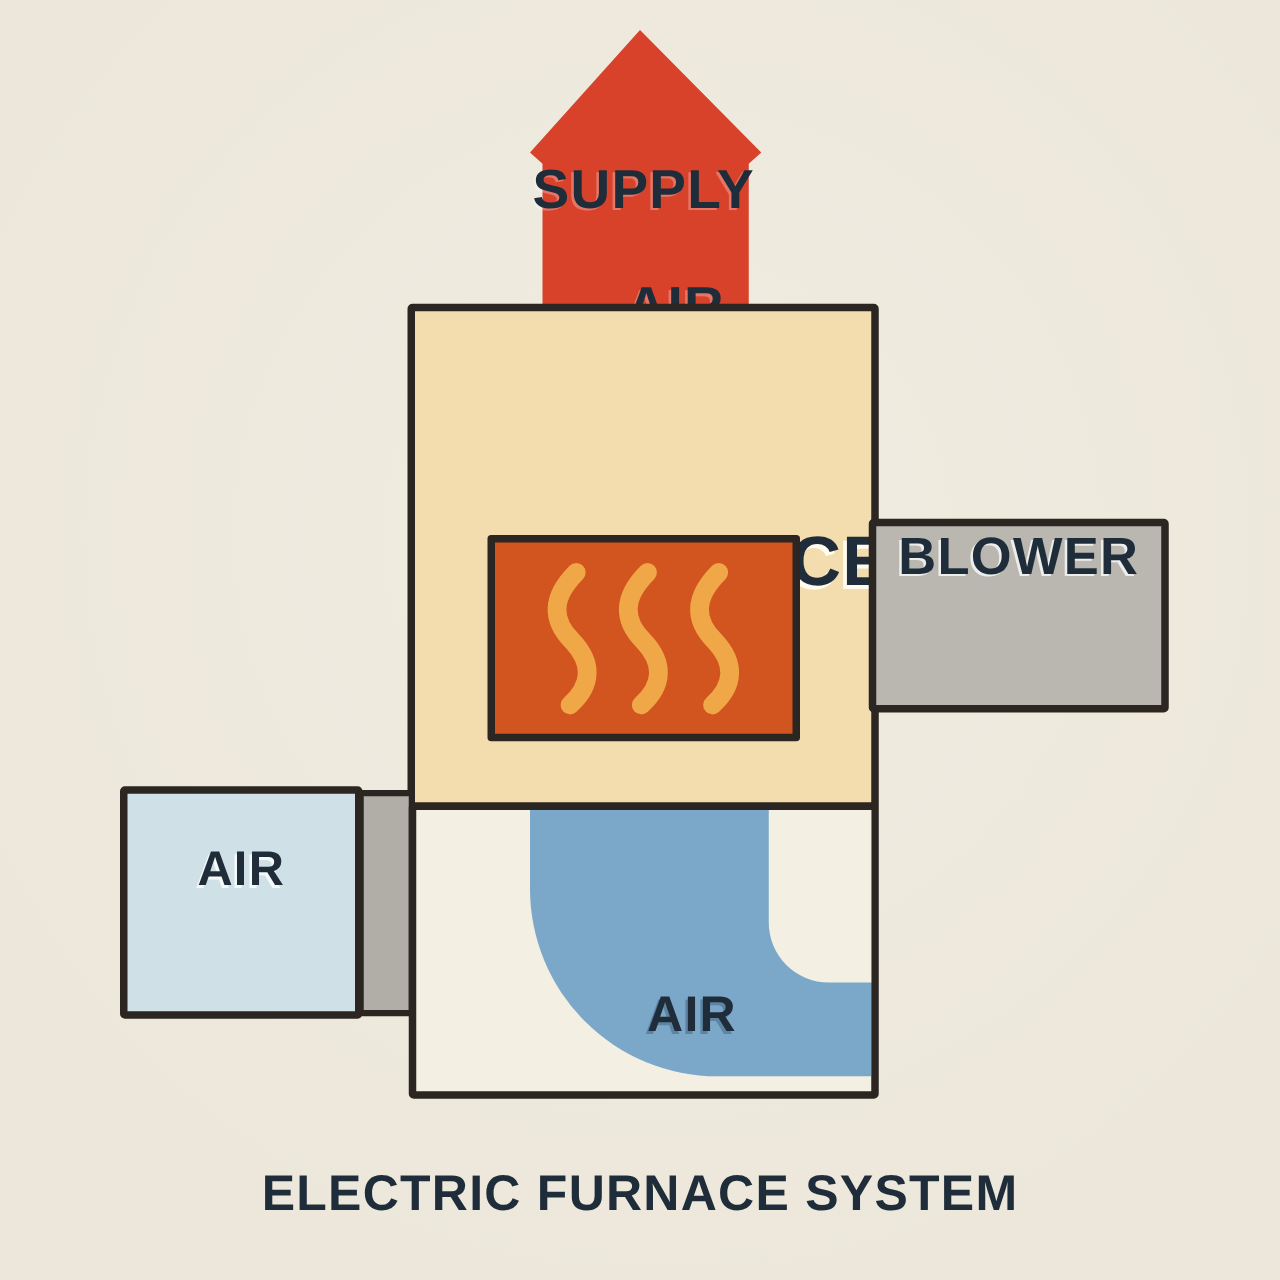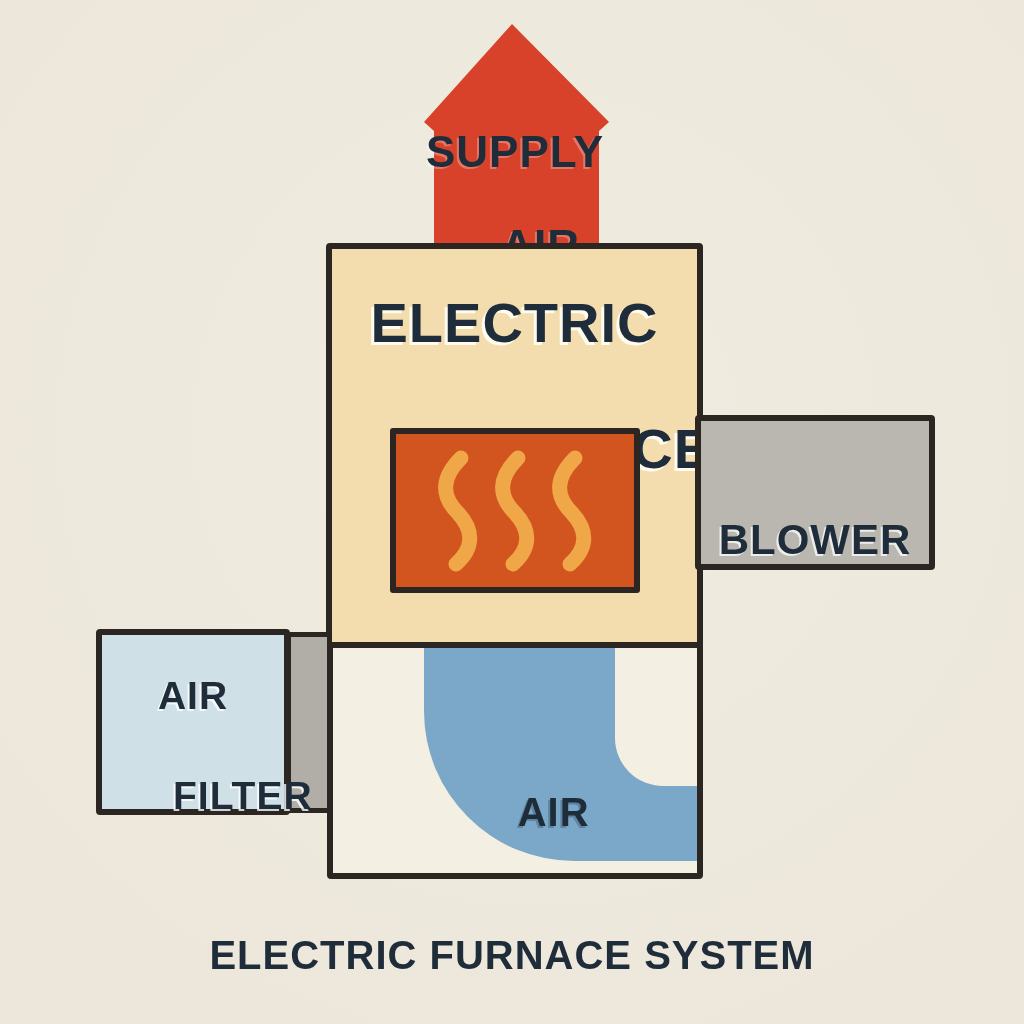--- a/index.html
+++ b/index.html
@@ -53,21 +53,21 @@
     border-radius: 3px;
     position: absolute;
     box-sizing: border-box;
   }
   #coil-svg { position: absolute; left: 0; top: 0; width: 238px; height: 153px; }
 
   
   #blower-box {
     left: 695px; top: 415px; width: 240px; height: 155px;
     background: var(--gray); z-index: 3;
-    display: flex; align-items: flex-end; justify-content: center;
+    display: flex; align-items: flex-start; justify-content: center;
   }
   #blower-label {
     font-size: 42px; letter-spacing: 1px;
     text-shadow: -2px 2px 0 rgba(255,255,255,0.75);
   }
 
   
   #filter-duct { left: 286px; top: 632px; width: 46px; height: 181px; background: var(--graydark); border-width: 5px; z-index: 2; }
   #filter-box { left: 96px; top: 629px; width: 194px; height: 186px; background: var(--filterblue); z-index: 3; }
   #filter-label {
@@ -108,41 +108,41 @@
 
 <div id="stage">
 
   <svg id="arrow-svg" class="abs" viewBox="0 0 1024 1024">
     <polygon points="512,24 609,122 599,131 599,252 434,252 434,131 424,122" style="fill: var(--red);"></polygon>
   </svg>
   <div id="supply-label" class="abs label"><span>SUPPLY</span><br>
     <span>AIR</span></div>
 
   <div id="furnace-box" class="box">
-    <div id="furnace-label" class="abs label"><span>ELECTRIC</span><br>
+    <div id="furnace-label" class="abs label"><br>
       <span>FURNACE</span></div>
 
     <div id="heater-box">
       <svg id="coil-svg" viewBox="0 0 238 153">
           <path d="M 65 24 C 45 44 45 62 62 79 C 78 96 78 114 60 130" fill="none" stroke="var(--coil)" stroke-width="15" stroke-linecap="round"></path>
           <path d="M 122 24 C 102 44 102 62 119 79 C 135 96 135 114 117 130" fill="none" stroke="var(--coil)" stroke-width="15" stroke-linecap="round"></path>
           <path d="M 179 24 C 159 44 159 62 176 79 C 192 96 192 114 174 130" fill="none" stroke="var(--coil)" stroke-width="15" stroke-linecap="round"></path>
         </svg>
     </div>
   </div>
 
   <div id="blower-box" class="box">
     <div id="blower-label" class="label">BLOWER</div>
   </div>
 
   <div id="filter-duct" class="box"></div>
 
   <div id="filter-box" class="box">
     <div id="filter-label" class="abs label"><span>AIR</span><br>
-      <span>FILTER</span></div>
+      </div>
   </div>
 
   <div id="return-box" class="box">
     <div id="return-flow"></div>
     <div id="return-notch"></div>
     <div id="return-label" class="abs label"><br>
       <span>AIR</span></div>
   </div>
 
   <div id="caption" class="abs">ELECTRIC FURNACE SYSTEM</div>

